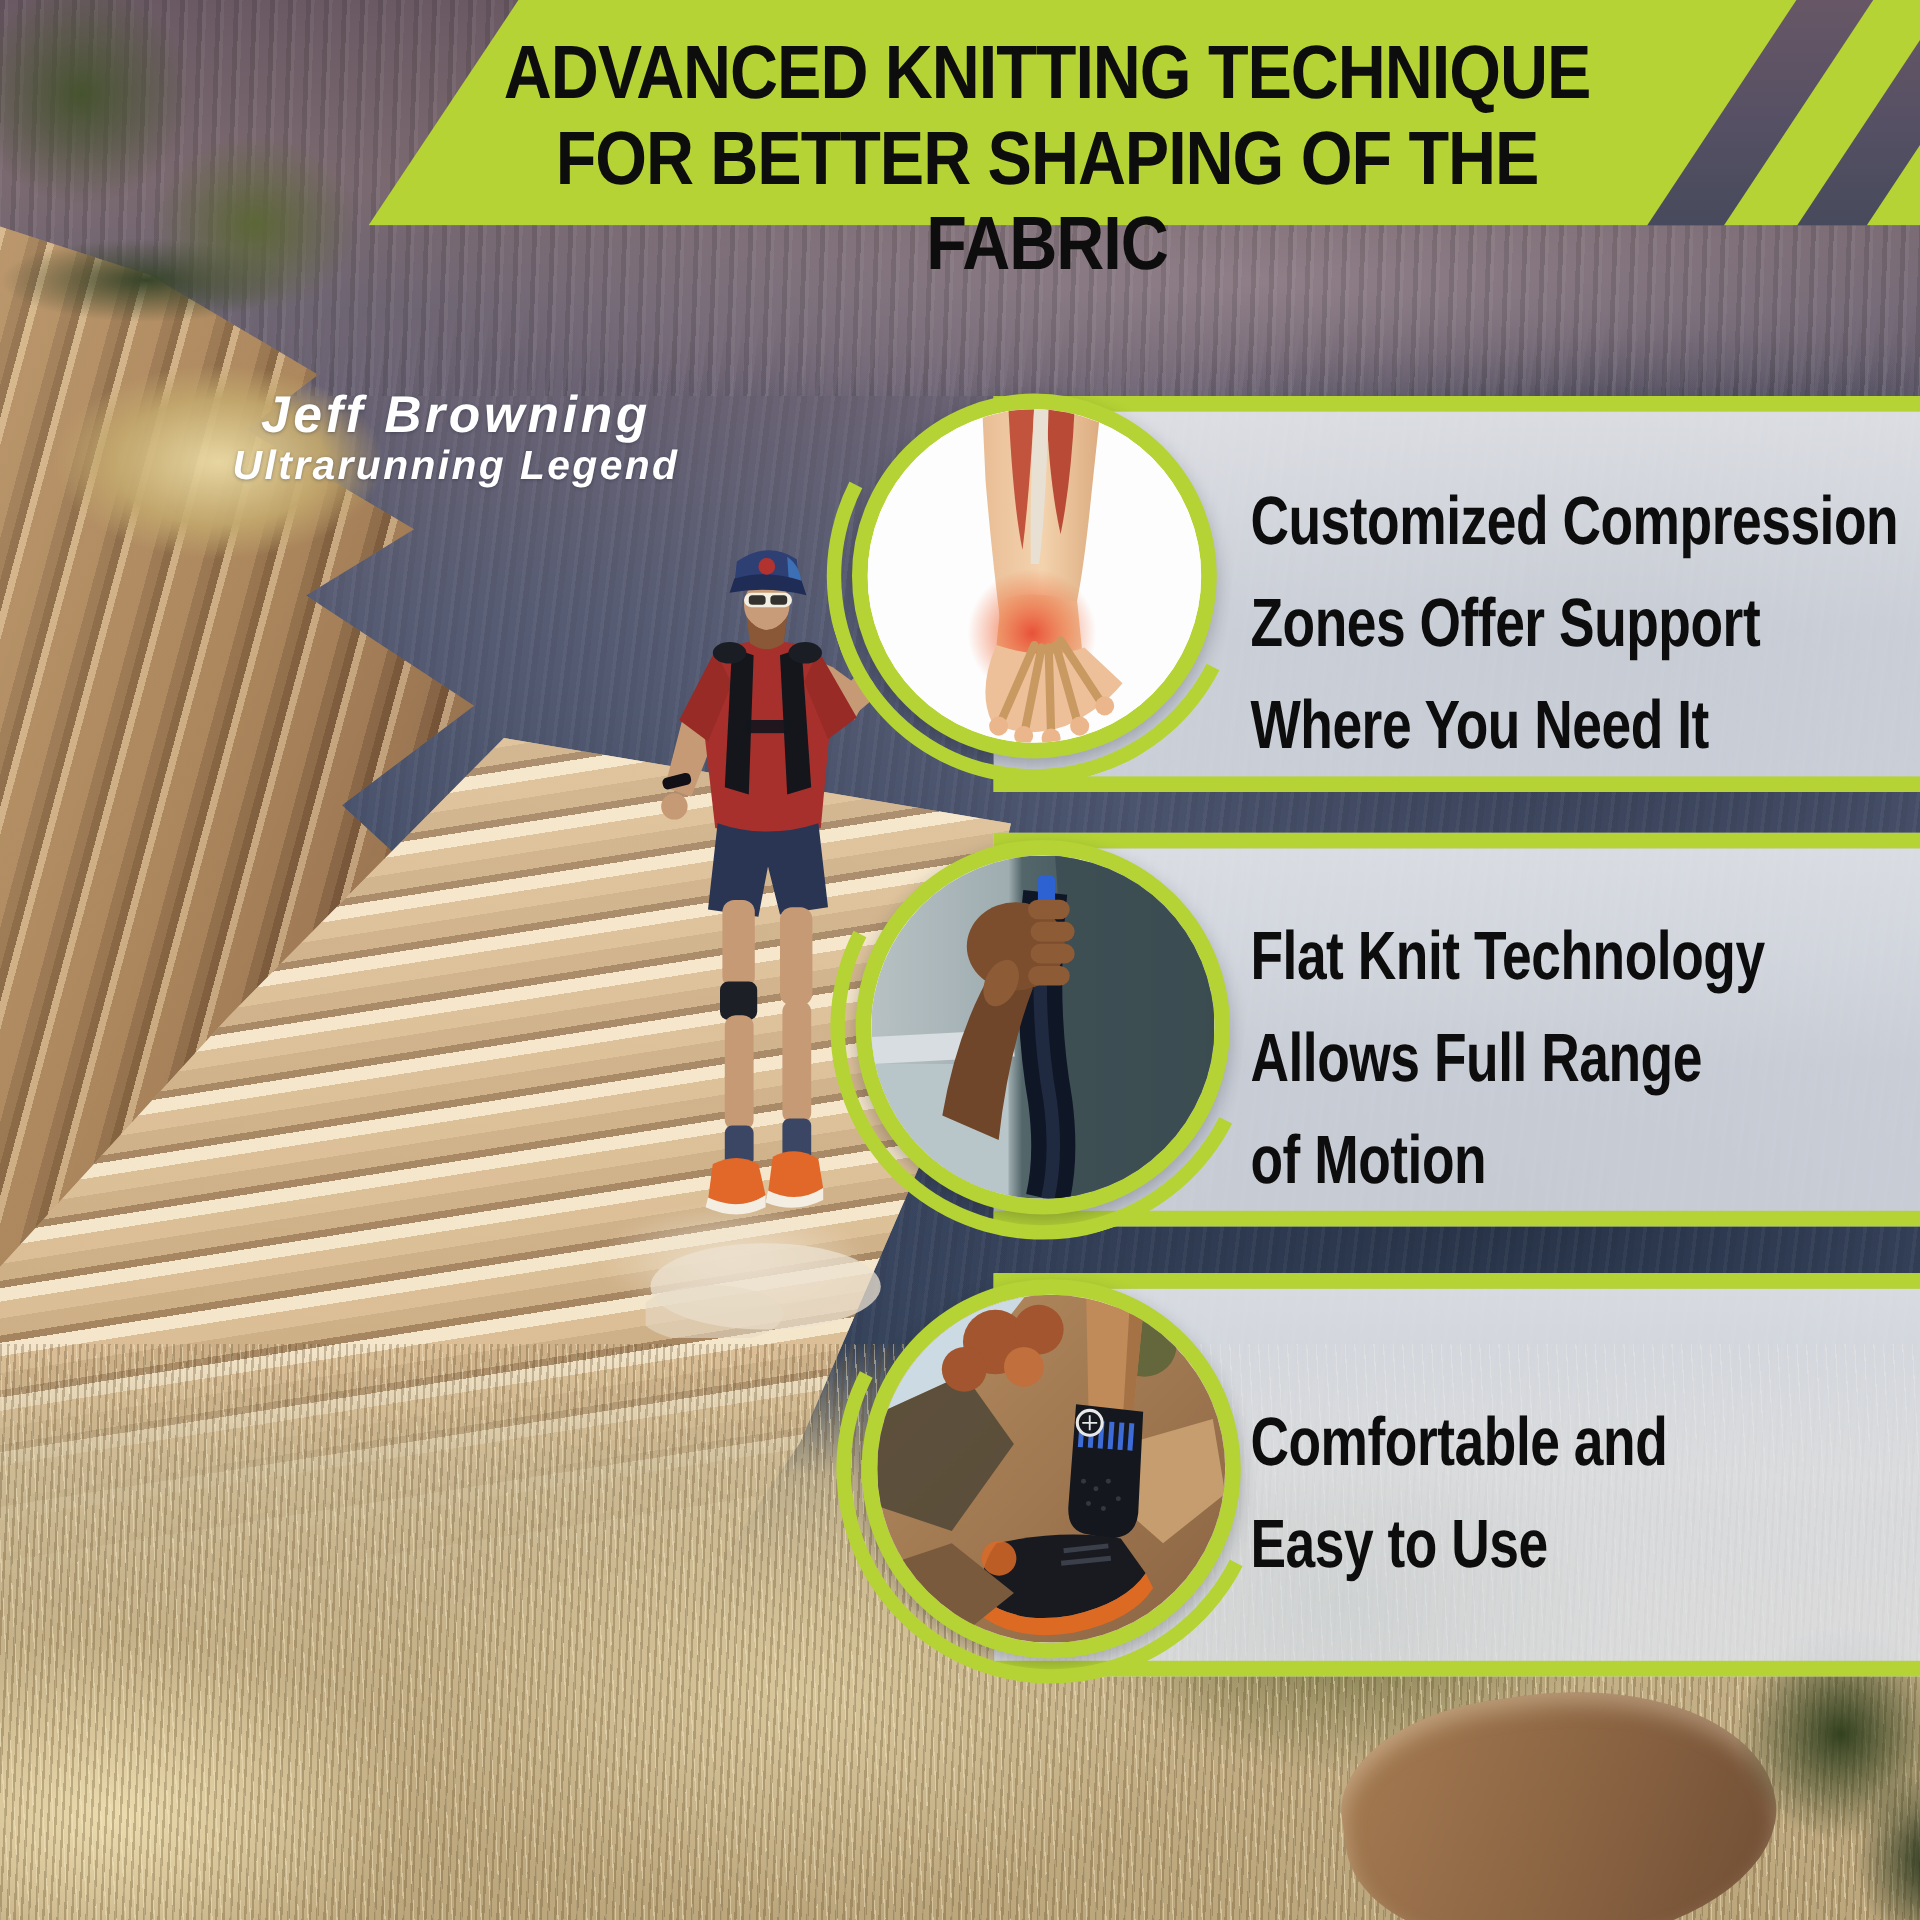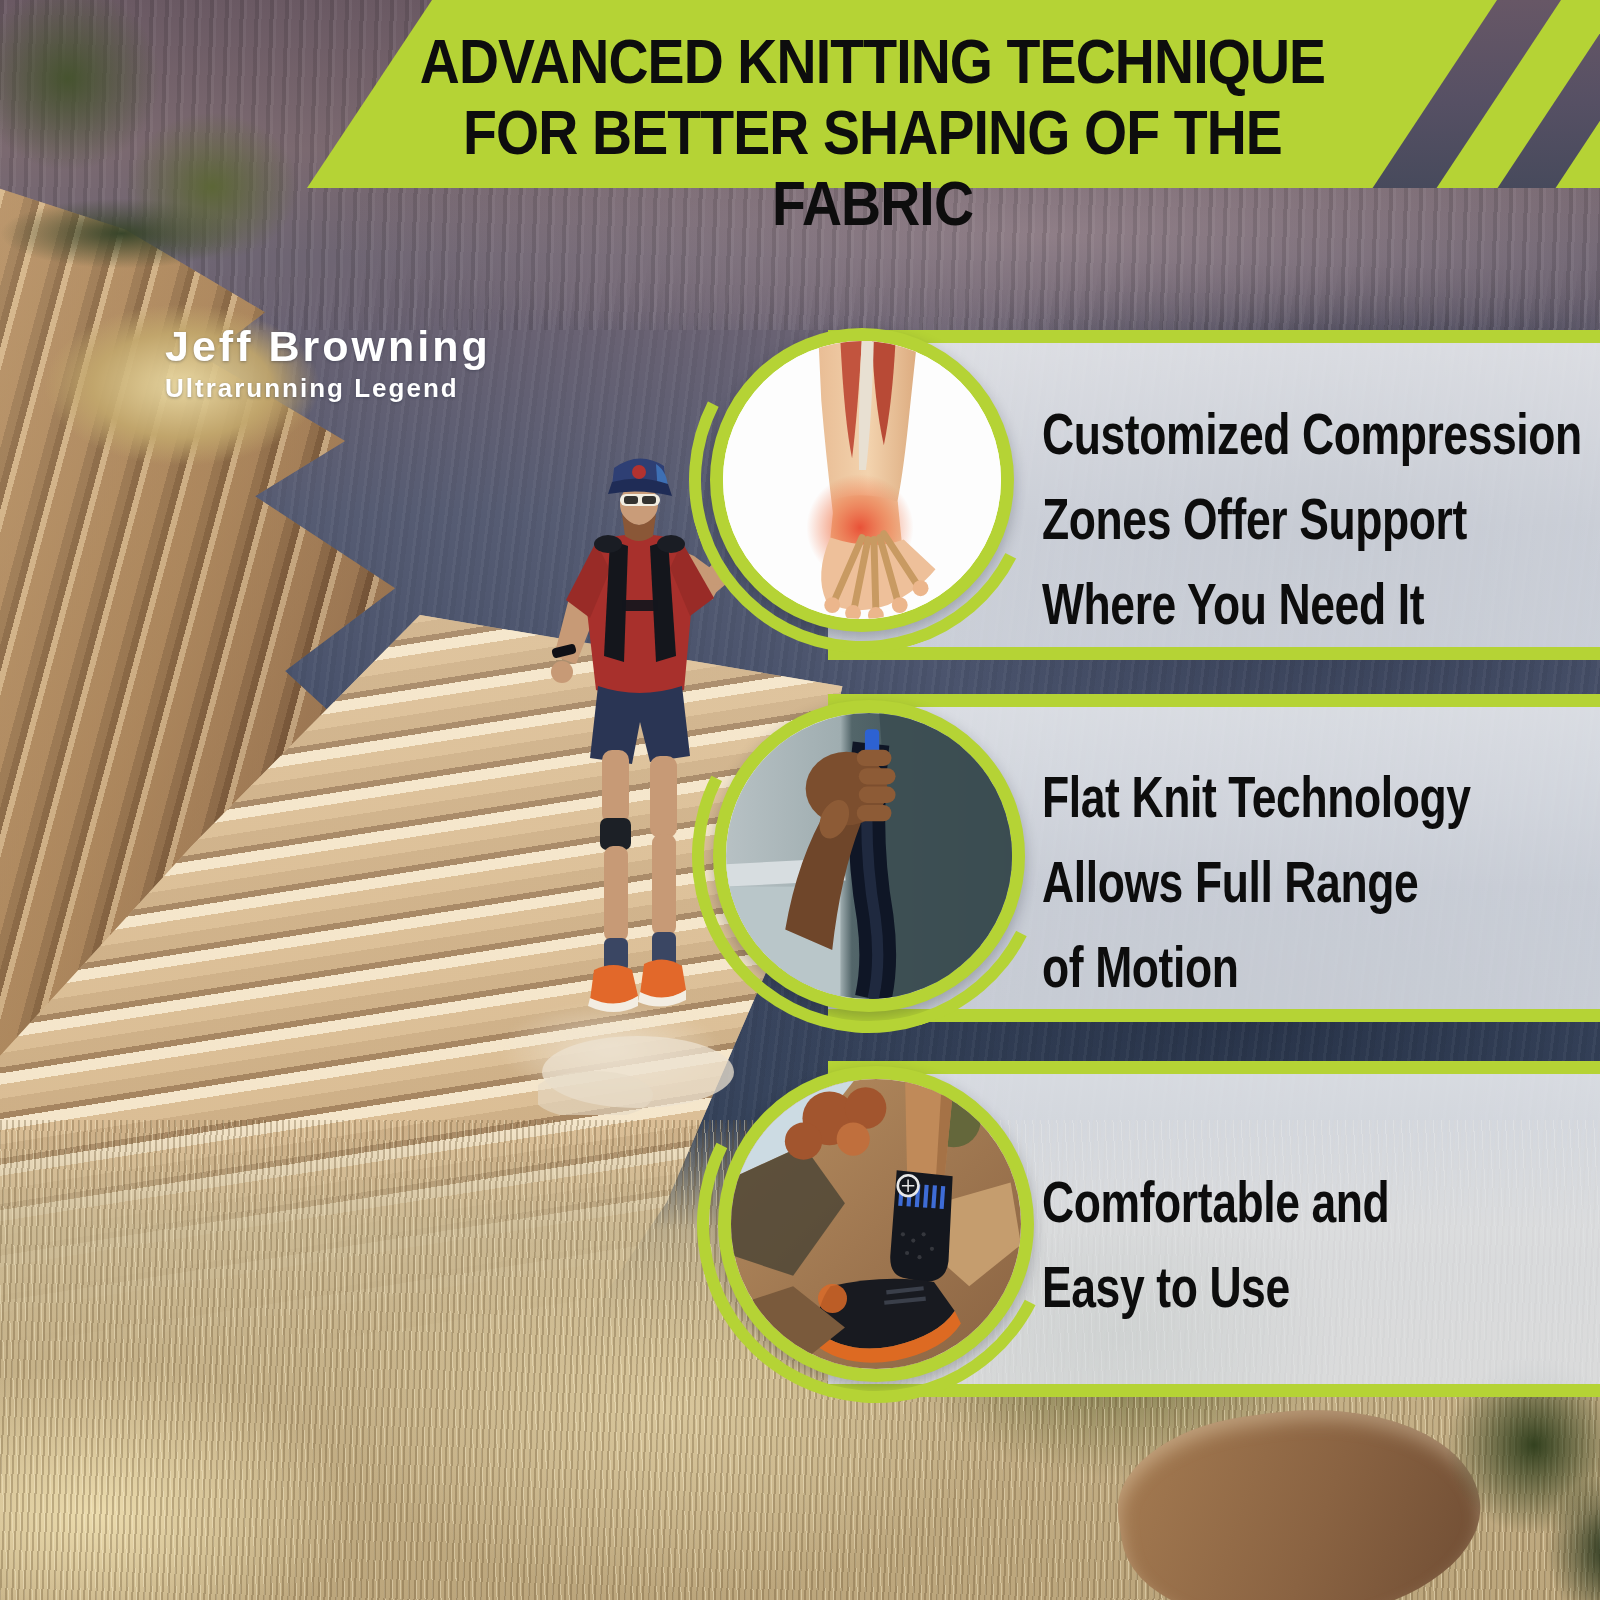--- a/index.html
+++ b/index.html
@@ -102,27 +102,27 @@
   .banner-stripe.s2{left:1622px;width:58px;}
   .banner-text{
     left:345px;top:26px;width:1055px;
     color:var(--headline-text);
     font-weight:700;font-size:63px;line-height:71px;
     text-align:center;letter-spacing:-1px;
     transform:scaleX(0.88);
   }
   
   .athlete{
-    left:165px;top:320px;width:430px;text-align:left;
-    color:var(--caption-text);
+    left:165px;top:320px;width:430px;text-align:center;
+    color:var(--caption-text);font-style:italic;
     text-shadow:0 1px 3px rgba(20,30,50,0.35);
   }
   .athlete .name{font-size:43px;font-weight:700;letter-spacing:3px;line-height:52px;}
   .athlete .alias{font-size:26px;font-weight:700;letter-spacing:2px;line-height:33px;margin-top:4px;}
-  .athlete .title{font-size:26px;font-weight:700;letter-spacing:2px;line-height:33px;}
+  .athlete .title{font-size:34px;font-weight:700;letter-spacing:2px;line-height:33px;}
   
   .band{
     left:828px;width:772px;
     background:
       linear-gradient(180deg, rgba(255,255,255,0.30), rgba(205,210,220,0.12) 60%),
       var(--band-fill);
     border-top:13px solid var(--accent-green);
     border-bottom:13px solid var(--accent-green);
     z-index:30;
   }

